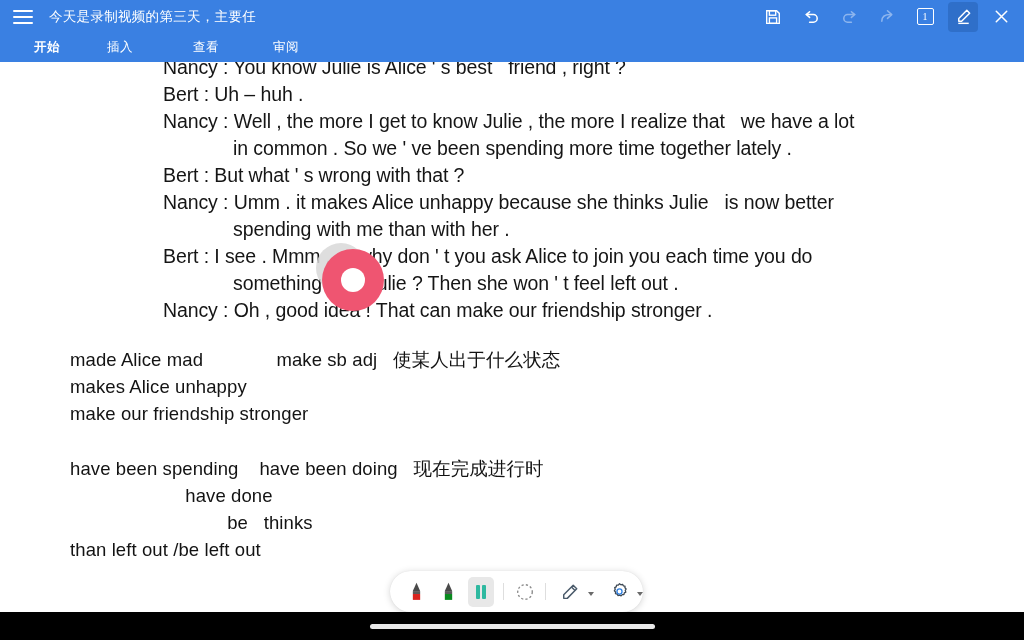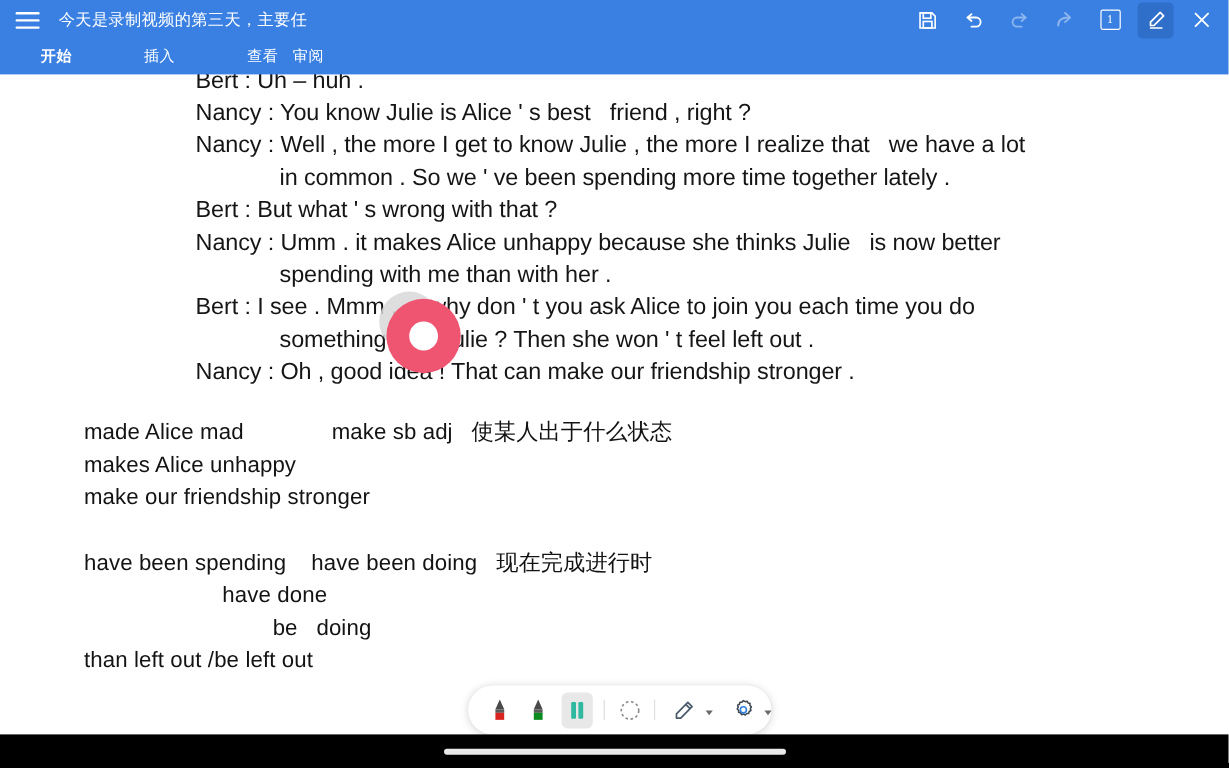--- a/index.html
+++ b/index.html
@@ -79,23 +79,23 @@
     display:flex; align-items:center;
   }
   .menu-tab {
     color:#ffffff;
     font-size:12.5px;
     padding:2px 6px;
     cursor:pointer;
     letter-spacing:.5px;
   }
   .menu-tab.t0 { margin-left:28px;font-weight:bold; }
-  .menu-tab.t1 { margin-left:48px; }
+  .menu-tab.t1 { margin-left:35px; }
   .menu-tab.t2 { margin-left:48px; }
-  .menu-tab.t3 { }
+  .menu-tab.t3 { margin-left:42px; }
 
   
   .page {
     position:absolute; left:0; top:0;
     width:1024px; height:612px;
     background:#ffffff;
     z-index:5;
   }
 
   .dlg {
@@ -210,42 +210,42 @@
   }
 </style>
 </head>
 <body>
 
 <div id="app">
 
   <div class="page">
 
     <div class="dlg" id="dlgBlock">
+        <div class="dlg-line">Nancy : You know Julie is Alice ' s best   friend , right ?</div>
         <div class="dlg-line">Bert : Uh – huh .</div>
-        <div class="dlg-line">Nancy : You know Julie is Alice ' s best   friend , right ?</div>
         <div class="dlg-line">Nancy : Well , the more I get to know Julie , the more I realize that   we have a lot</div>
         <div class="dlg-line ind">in common . So we ' ve been spending more time together lately .</div>
         <div class="dlg-line">Bert : But what ' s wrong with that ?</div>
         <div class="dlg-line">Nancy : Umm . it makes Alice unhappy because she thinks Julie   is now better</div>
         <div class="dlg-line ind">spending with me than with her .</div>
         <div class="dlg-line">Bert : I see . Mmm . . . why don ' t you ask Alice to join you each time you do</div>
         <div class="dlg-line ind">something with Julie ? Then she won ' t feel left out .</div>
         <div class="dlg-line">Nancy : Oh , good idea ! That can make our friendship stronger .</div>
       </div>
 
     <div class="notes sec-vocab" id="vocabBlock">
         <div class="note-line">made Alice mad              make sb adj   使某人出于什么状态</div>
         <div class="note-line">makes Alice unhappy</div>
         <div class="note-line">make our friendship stronger</div>
       </div>
 
     <div class="notes sec-gram" id="gramBlock">
         <div class="note-line">have been spending    have been doing   现在完成进行时</div>
         <div class="note-line">                      have done</div>
-        <div class="note-line">                              be   doing</div>
+        <div class="note-line">                              be   thinks</div>
         <div class="note-line">than left out /be left out</div>
       </div>
 
   </div>
 
   <div class="tap">
     <div class="tap-ghost"></div>
     <div class="tap-main"></div>
   </div>
 

